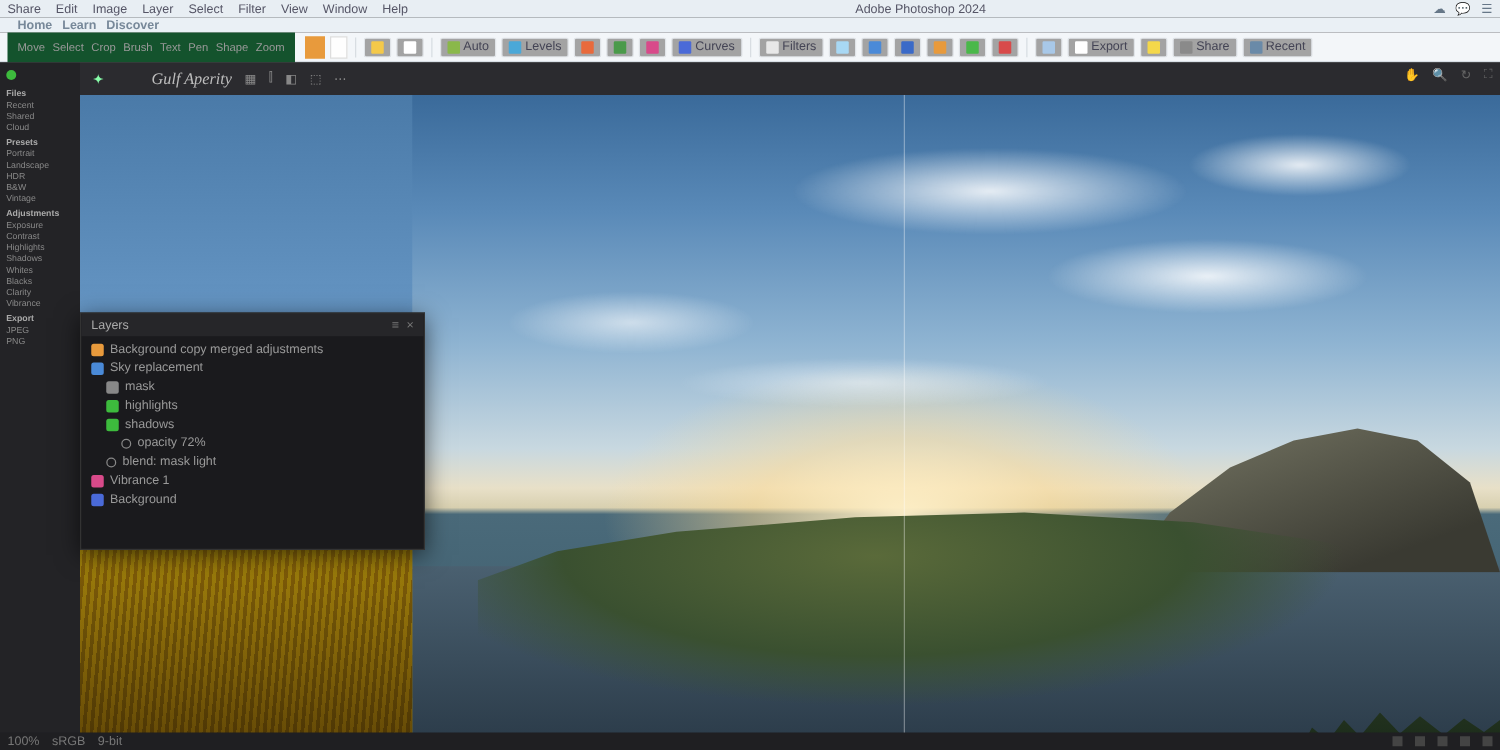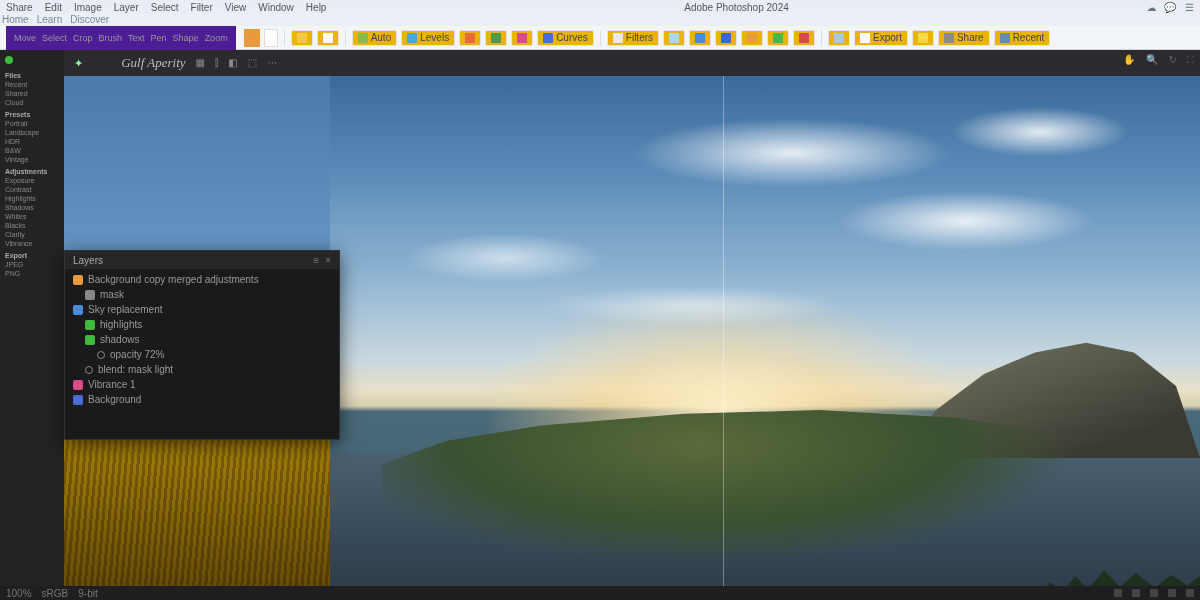--- a/index.html
+++ b/index.html
@@ -1,26 +1,26 @@
 <!DOCTYPE html>
 <html><head>
 <meta charset="utf-8">
 <style>
 * { margin:0; padding:0; box-sizing:border-box; font-family:"Segoe UI",Arial,sans-serif; font-size:10px; }
 html,body { width:1200px; height:600px; overflow:hidden; background:#1a1a1a; }
 .menubar { height:14px; background:#e8eef3; display:flex; align-items:center; padding:0 6px; gap:12px; color:#556; font-size:9px; }
 .menubar .spacer { flex:1; }
 .menubar .right { display:flex; gap:8px; align-items:center; color:#678; }
-.topstrip { height:12px; background:#eaf0f5; display:flex; align-items:flex-start; gap:8px; padding:0 2px; color:#789; font-size:8px; }
+.topstrip { height:12px; background:#eaf0f5; display:flex; align-items:center; gap:8px; padding:0 14px; color:#789; font-size:8px;font-weight:bold; }
 .ribbon { height:24px; background:#f3f6f9; display:flex; align-items:center; padding:0 6px; gap:4px; border-bottom:1px solid #d0d8e0; }
-.ribbon .dark-section { background:#4c1d95; height:24px; display:flex; align-items:center; gap:6px; padding:0 8px; margin-right:4px; }
+.ribbon .dark-section { background:#14532d; height:24px; display:flex; align-items:center; gap:6px; padding:0 8px; margin-right:4px; }
 .ribbon .dark-section span { color:#999; font-size:9px; }
 .ribbon .tab-orange { width:16px; height:18px; background:#e89a3c; }
 .ribbon .tab-white { width:14px; height:18px; background:#fefefe; border:1px solid #ddd; }
-.ribbon .chip { height:16px; padding:0 5px; display:flex; align-items:center; gap:3px; font-size:8px; color:#445; background:#eab308; border:1px solid #e0e4e8; border-radius:2px; }
+.ribbon .chip { height:16px; padding:0 5px; display:flex; align-items:center; gap:3px; font-size:8px; color:#445; background:#a3a3a3; border:1px solid #e0e4e8; border-radius:2px; }
 .ribbon .chip .sq { width:10px; height:10px; border-radius:1px; }
 .ribbon .sep { width:1px; height:16px; background:#d8dde2; margin:0 2px; }
 .workspace { position:relative; height:550px; background:#1e1e1e; }
 
 .sidebar { position:absolute; left:0; top:0; width:64px; height:550px; background:#232326; padding:4px 2px; display:flex; flex-direction:column; gap:2px; }
 .sidebar .dot-row { display:flex; align-items:center; gap:3px; padding:2px 3px; }
 .sidebar .g { width:8px; height:8px; border-radius:50%; background:#3dbb3d; }
 .sidebar .item { color:#888; font-size:7px; padding:1px 3px; white-space:nowrap; overflow:hidden; }
 .sidebar .item.hdr { color:#aaa; font-weight:600; margin-top:3px; }
 
@@ -273,27 +273,27 @@
       <div class="ctl">
         <span>≡</span>
         <span>×</span>
       </div>
     </div>
     <div class="body" id="layers-body">
         <div class="layer-row indent0">
           <div class="sw" style="background: rgb(232, 154, 60);"></div>
           <div class="nm">Background copy merged adjustments</div>
         </div>
+        <div class="layer-row indent0">
+          <div class="sw" style="background: rgb(74, 138, 216);"></div>
+          <div class="nm">Sky replacement</div>
+        </div>
         <div class="layer-row indent1">
           <div class="sw" style="background: rgb(136, 136, 136);"></div>
           <div class="nm">mask</div>
-        </div>
-        <div class="layer-row indent0">
-          <div class="sw" style="background: rgb(74, 138, 216);"></div>
-          <div class="nm">Sky replacement</div>
         </div>
         <div class="layer-row indent1">
           <div class="sw" style="background: rgb(61, 187, 61);"></div>
           <div class="nm">highlights</div>
         </div>
         <div class="layer-row indent1">
           <div class="sw" style="background: rgb(61, 187, 61);"></div>
           <div class="nm">shadows</div>
         </div>
         <div class="layer-row indent2">

